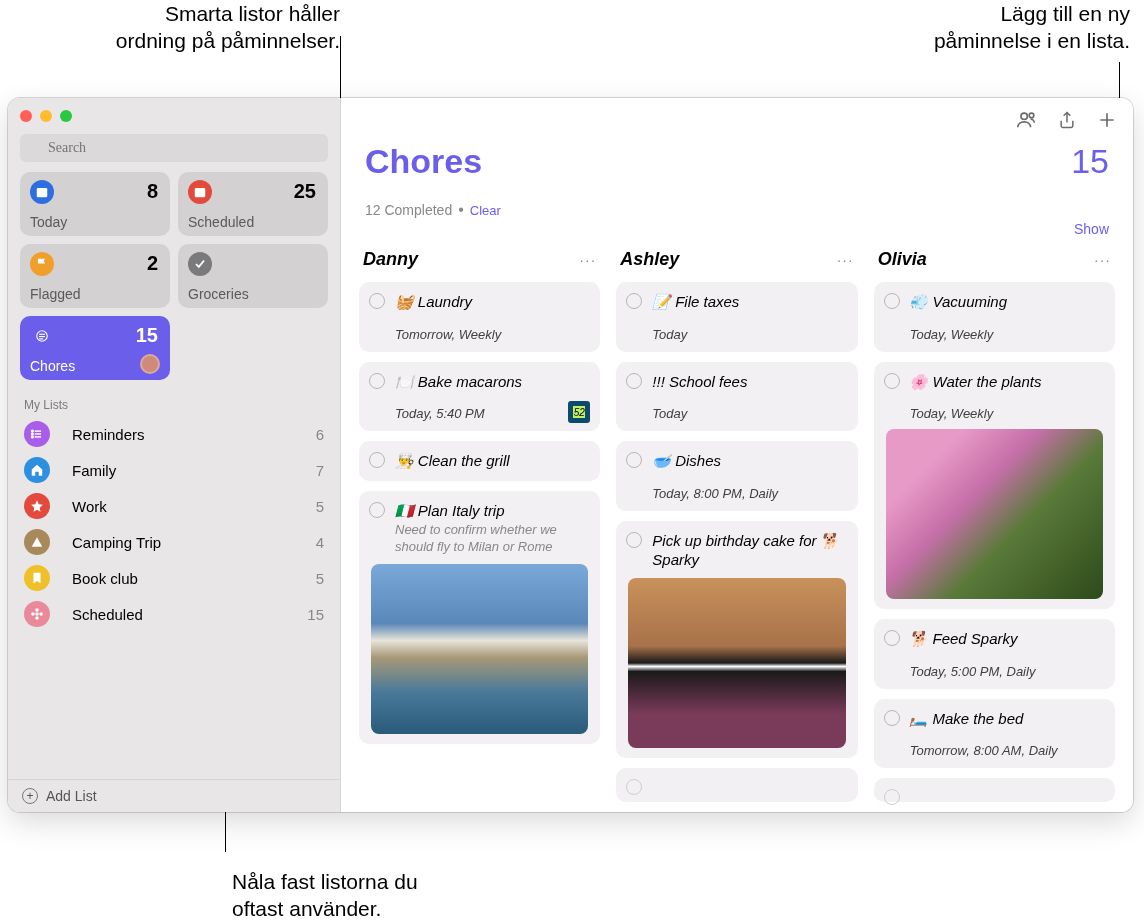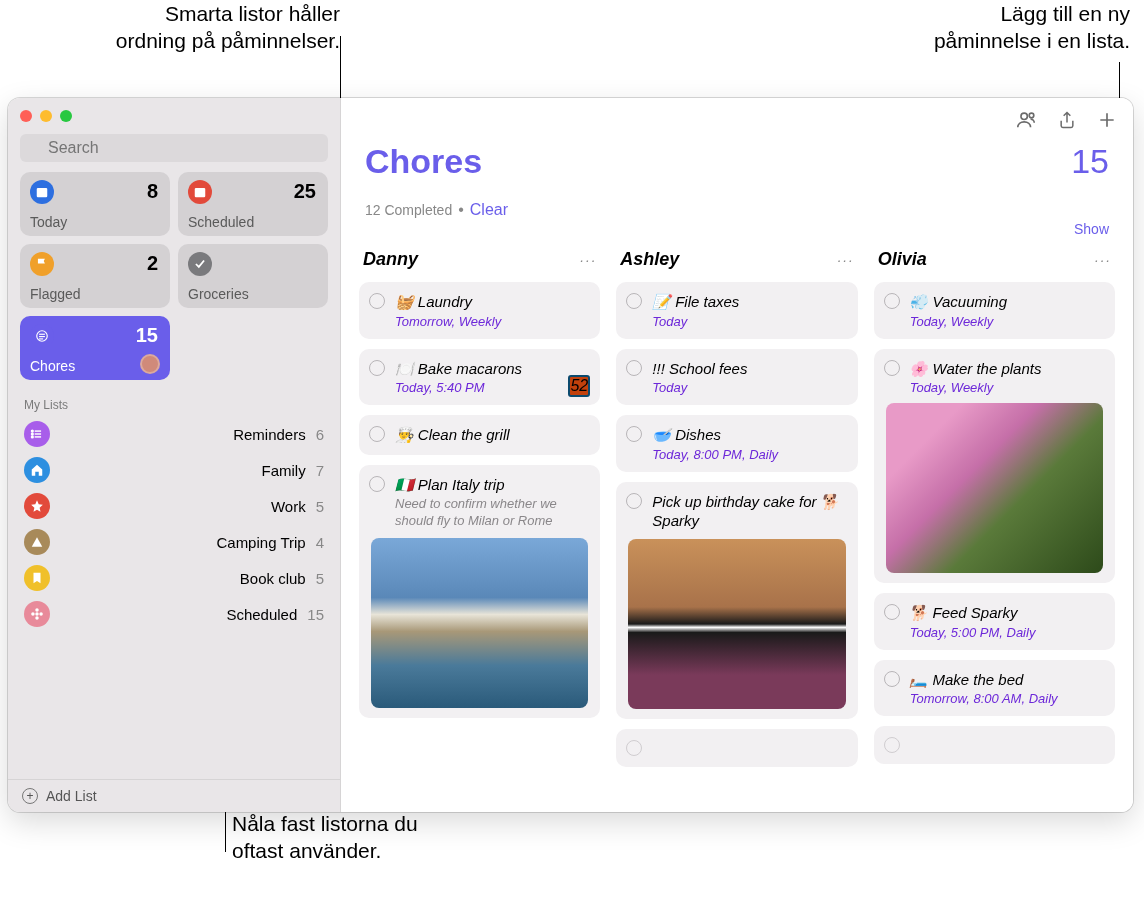--- a/index.html
+++ b/index.html
@@ -52,23 +52,24 @@
   .tr-yellow { background: #febc2e; }
   .tr-green { background: #28c840; }
   .search-wrap { padding: 0 12px 10px; }
   .search {
     width: 100%;
     height: 28px;
     border-radius: 6px;
     border: none;
     background: #dcd9db;
     padding: 0 8px 0 28px;
-    font-size: 16px;
+    font-size: 14px;
     color: #c2410c;
     position: relative;
+    font-family: Liberation Serif, serif;
   }
   .search-box { position: relative; }
   .search-icon { position: absolute; left: 8px; top: 5px; color: #888; font-size: 14px; }
   .smart-grid {
     display: grid;
     grid-template-columns: 1fr 1fr;
     gap: 8px;
     padding: 0 12px 10px;
   }
   .smart-card {
@@ -84,60 +85,60 @@
     display: flex; align-items: center; justify-content: center;
     font-size: 13px; color: #fff;
   }
   .smart-count { position: absolute; right: 12px; top: 8px; font-size: 20px; font-weight: 700; }
   .smart-label { position: absolute; bottom: 6px; left: 10px; font-size: 14px; color: #5a5a5a; }
   .smart-card.active .smart-label { color: #fff; }
   .smart-avatar { position:absolute; right:10px; bottom:6px; width:20px; height:20px; border-radius:50%; background:#d08a7a; border:2px solid #fff4; }
   .section-header { font-size: 12px; color: #7a7a7a; padding: 8px 16px 4px; }
   .mylists { flex: 1; overflow: hidden; }
   .list-row {
-    display: flex; align-items: center; padding: 5px 16px; gap: 10px; text-align: right;
+    display: flex; align-items: center; padding: 5px 16px; gap: 22px;
   }
   .list-icon { width: 26px; height: 26px; border-radius: 50%; display:flex; align-items:center; justify-content:center; color:#fff; font-size:14px; }
   .list-name { flex: 1; font-size: 15px; }
   .list-count { color: #888; font-size: 15px; }
   .add-list { display:flex; align-items:center; gap:8px; padding:8px 14px; border-top:1px solid rgba(0,0,0,0.08); color:#555; font-size:14px; }
   .plus-circle { width:16px; height:16px; border:1.5px solid #777; border-radius:50%; display:flex; align-items:center; justify-content:center; font-size:12px; line-height:1; }
 
   
   .main { flex: 1; display: flex; flex-direction: column; background:#fff; }
   .toolbar { height: 44px; display:flex; justify-content:flex-end; align-items:center; gap:20px; padding: 0 16px; }
   .tb-icon { color:#6b6b6b; font-size:18px; }
   .header { display:flex; align-items:flex-start; padding: 0 24px; }
   .title { font-size: 34px; font-weight: 700; color:#6a5eea; flex:1; }
   .big-count { font-size: 34px; font-weight:400; color:#6a5eea; }
   .subhead { display:flex; padding: 2px 24px 10px; align-items:center; }
   .completed-txt { font-size:14px; color:#888; }
   .dot { color:#888; margin:0 6px; }
-  .clear { font-size:16px; color:#6a5eea; }
+  .clear { font-size:13px; color:#6a5eea; }
   .show { font-size:14px; color:#6a5eea; margin-left:auto;margin-top:38px; }
   .columns { flex:1; display:flex; gap:16px; padding: 0 18px 10px; overflow:hidden; }
   .col { flex:1; min-width:0; display:flex; flex-direction:column; gap:10px;font-style:italic; }
   .col-head { display:flex; align-items:center; padding: 2px 4px; }
   .col-title { font-size:18px; font-weight:700; flex:1; }
   .col-more { color:#888; letter-spacing:1px; font-size:14px; }
   .card {
     background:#f2f0f2; border-radius:10px; padding:10px 12px 10px 36px; position:relative;
     font-size:15px;
   }
   .card .radio {
     position:absolute; left:10px; top:11px; width:16px; height:16px; border-radius:50%;
     border:1.5px solid #b8b5b8;
   }
   .card-title { line-height:1.3; }
-  .card-sub { font-size:13px; color:#6d28d9; margin-top:2px; }
+  .card-sub { font-size:13px; color:#404040; margin-top:15px; }
   .card-note { font-size:13px; color:#8a878a; margin-top:2px; line-height:1.3; }
   .card-badge {
     position:absolute; right:10px; bottom:8px; width:22px; height:22px;
-    background:#c2410c; border:2px solid #0c4a6e; border-radius:3px;
-    display:flex; align-items:center; justify-content:center; font-size:16px;
+    background:#bef264; border:5px solid #0c4a6e; border-radius:3px;
+    display:flex; align-items:center; justify-content:center; font-size:10px;
   }
   .card-image {
     margin-top:8px; margin-left:-24px; width:calc(100% + 24px);
     height:170px; border-radius:8px;
   }
   .img-flowers { background: linear-gradient(135deg,#e89ac7 20%,#c56fa8 40%,#5a7a3a 60%,#2d4a1a 100%); }
   .img-dog { background: linear-gradient(180deg,#c9915a 0%,#a8724a 40%,#1a1a1a 50%,#fff 52%,#1a1a1a 55%,#7a3a5a 80%); }
   .img-coast { background: linear-gradient(180deg,#7aa8d8 0%,#5a88b8 35%,#e8e4d8 45%,#a89878 55%,#4a7a9a 75%,#2a5a7a 100%); }
   .empty-card { background:#f2f0f2; border-radius:10px; height:38px; position:relative; }
   .empty-card .radio { position:absolute; left:10px; top:11px; width:16px; height:16px; border-radius:50%; border:1.5px solid #d0cdd0; }
@@ -146,21 +147,21 @@
 </style>
 </head>
 <body>
 
 <div class="callout" style="left:20px; top:0; width:320px; text-align:right;">Smarta listor håller<br>ordning på påminnelser.</div>
 <div class="callout-line" style="left:340px; top:36px; width:1px; height:182px;"></div>
 
 <div class="callout" style="right:14px; top:0; width:300px; text-align:right;">Lägg till en ny<br>påminnelse i en lista.</div>
 <div class="callout-line" style="left:1119px; top:62px; width:1px; height:46px;"></div>
 
-<div class="callout" style="left:232px; top:810px; width:280px;">Nåla fast listorna du<br>oftast använder.</div>
+<div class="callout" style="left:232px; top:868px; width:280px;">Nåla fast listorna du<br>oftast använder.</div>
 <div class="callout-line" style="left:225px; top:512px; width:1px; height:340px;"></div>
 
 <div class="window">
 
   <div class="sidebar">
     <div class="titlebar">
       <div class="traffic tr-red"></div>
       <div class="traffic tr-yellow"></div>
       <div class="traffic tr-green"></div>
     </div>

